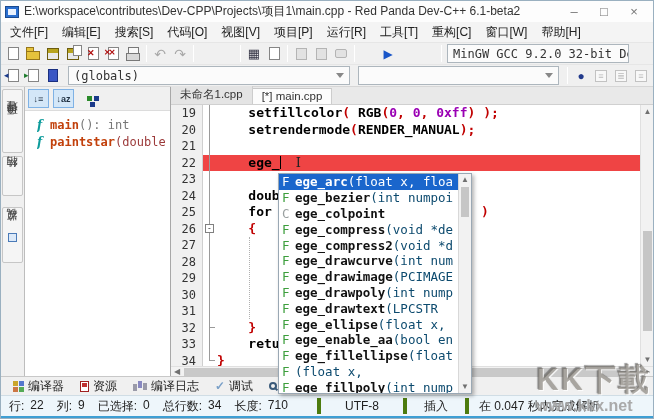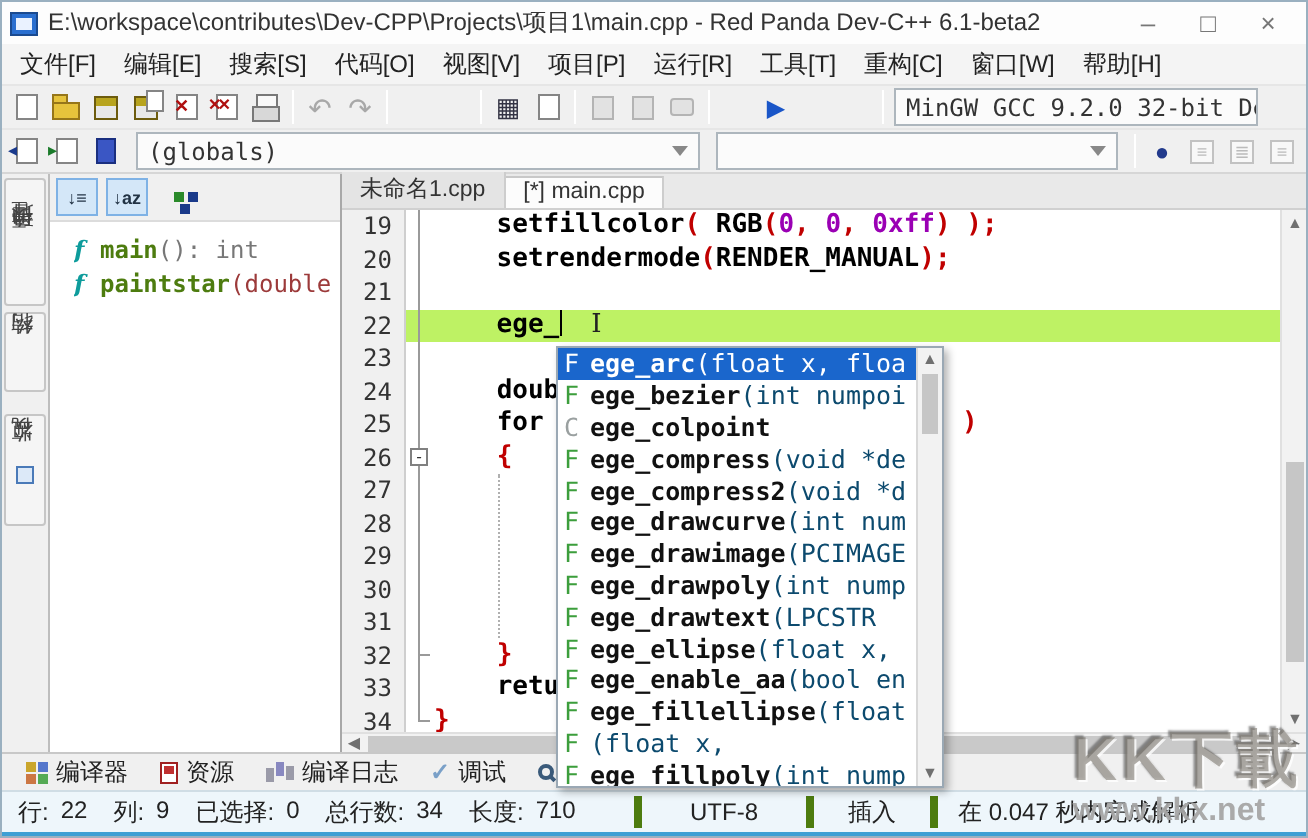--- a/index.html
+++ b/index.html
@@ -45,34 +45,34 @@
   .side-tab .mini{width:9px;height:9px;border:1px solid #4a7ab8;background:#dce9f8;margin-top:3px}
   .side-tab.gap{margin-top:8px}
   
   .struct{width:146px;background:#fff;border-right:1px solid #a8a8a8;display:flex;flex-direction:column}
   .struct-hdr{height:24px;background:#f0f0f0;border-bottom:1px solid #dcdcdc;display:flex;align-items:center;padding:2px 3px;gap:4px}
   .sort-btn{width:21px;height:19px;background:#d4e7f8;border:1px solid #7fb2e5;display:flex;align-items:center;justify-content:center;font-size:9px;color:#234;font-weight:bold}
   .dots{width:5px;height:5px;background:#2a8a2a;box-shadow:7px 0 0 #1a3a8a,3px 6px 0 #1a3a8a;margin-left:9px}
   .tree{flex:1;padding:5px 0 0 12px;font-family:"DejaVu Sans Mono",monospace;font-size:12px}
   .tree-row{height:17px;display:flex;align-items:center;white-space:nowrap;overflow:hidden}
   .f-ic{font-family:"DejaVu Serif",serif;font-style:italic;font-weight:bold;color:#0e9c9c;width:13px;flex:0 0 auto}
-  .t-name{font-weight:bold;color:#4d7c0f}
+  .t-name{font-weight:bold;color:#c2410c}
   .sig-gray{color:#777}
   .sig-red{color:#9c3a3a}
   
   .editor{flex:1;display:flex;flex-direction:column;min-width:0}
   .ed-tabs{height:18px;background:#e9e9e9;display:flex;align-items:flex-end;border-bottom:1px solid #d0d0d0}
   .ed-tab{padding:1px 9px 2px;font-size:11.5px;background:#e4e4e4;border-right:1px solid #cdcdcd;color:#333;white-space:nowrap}
   .ed-tab.active{background:#fcfcfc;border-top:1px solid #c8c8c8}
   .code-area{flex:1;display:flex;min-height:0;background:#fff}
   .gutter{width:32px;background:#f0f0f0;border-right:1px solid #cfcfcf;text-align:right;padding-right:6px;font-family:"DejaVu Sans Mono",monospace;font-size:12px;color:#333}
   .gut-num{height:16.5px;line-height:16.5px}
   .code-wrap{flex:1;position:relative;overflow:hidden;font-family:"DejaVu Sans Mono",monospace;font-size:13px;font-weight:bold}
   .code-line{height:16.5px;line-height:16.5px;white-space:pre;padding-left:14px;position:relative}
-  .code-line.active{background:#bef264}
+  .code-line.active{background:#ef4444}
   .tk-id{color:#000}.tk-kw{color:#000;font-weight:bold}
   .tk-sym{color:#c00000}.tk-num{color:#9a00b4}
   .tail{position:absolute;left:278px;color:#c00000}
   .caret{display:inline-block;width:1px;height:13px;background:#000;vertical-align:-2px}
   .ibeam{display:inline-block;margin-left:15px;font-family:"DejaVu Serif",serif;font-size:13px;font-weight:normal;color:#222}
   .fold-vline{position:absolute;left:6px;top:0;width:1px;height:256px;background:#9a9a9a}
   .fold-c32{position:absolute;left:6px;top:222px;width:6px;height:1px;background:#9a9a9a}
   .fold-c34{position:absolute;left:6px;top:255px;width:6px;height:1px;background:#9a9a9a}
   .fold-box{position:absolute;left:2px;top:119px;width:9px;height:9px;background:#fff;border:1px solid #808080;font-size:8px;line-height:7px;text-align:center;color:#333;font-weight:normal}
   .indent-guide{position:absolute;left:46px;top:132px;height:82px;border-left:1px dotted #b0b0b0}

